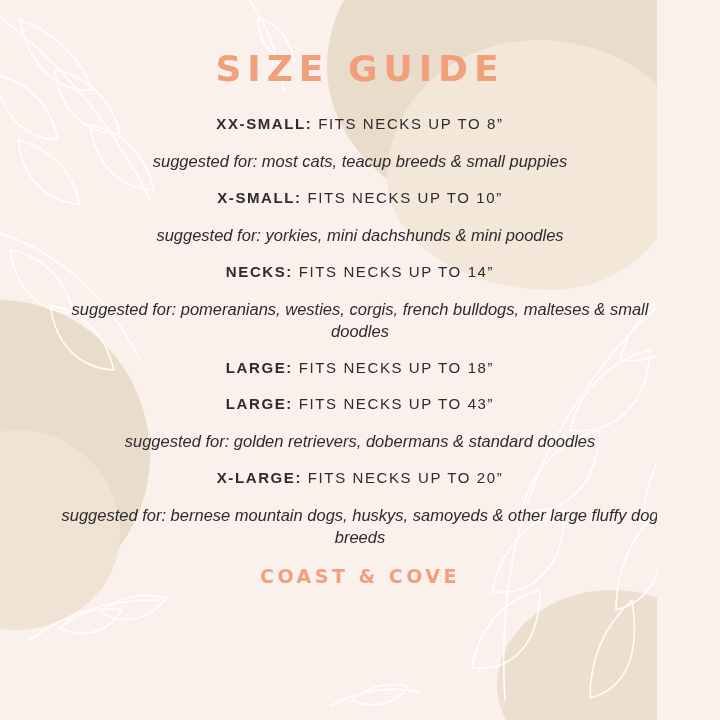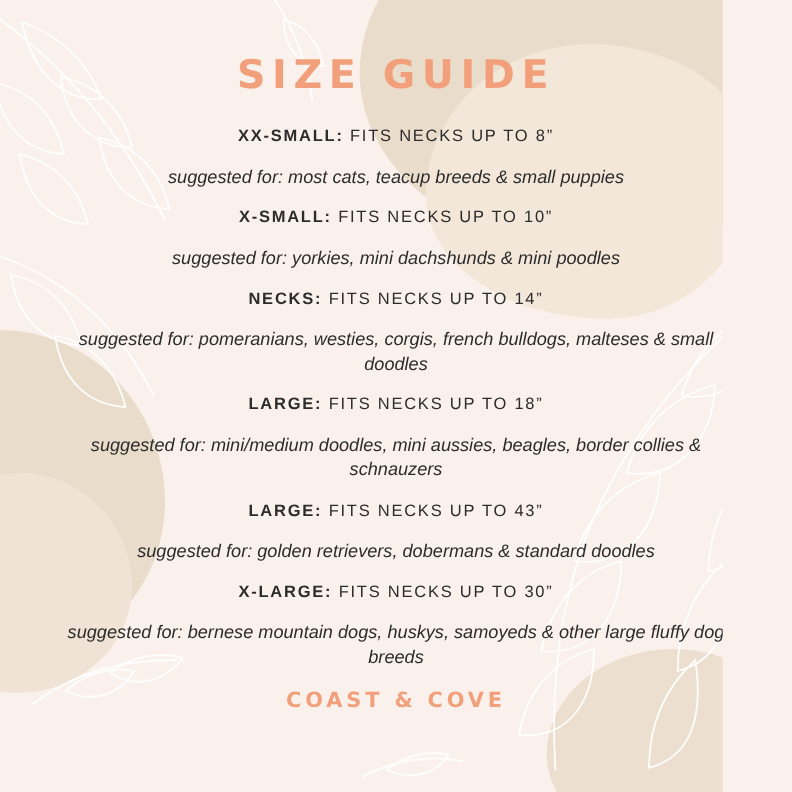--- a/index.html
+++ b/index.html
@@ -208,35 +208,34 @@
         <span class="fits">FITS NECKS UP TO 14”</span>
       </div>
       <div class="entry-sub">suggested for: pomeranians, westies, corgis, french bulldogs, malteses &amp; small doodles</div>
     </div>
 
     <div class="entry">
       <div class="entry-head">
         <span class="sz">LARGE:</span>
         <span class="fits">FITS NECKS UP TO 18”</span>
       </div>
-      <div class="entry-sub">suggested for: mini/medium doodles, mini aussies, beagles, border collies &amp; schnauzers</div>
     </div>
 
     <div class="entry">
       <div class="entry-head">
         <span class="sz">LARGE:</span>
         <span class="fits">FITS NECKS UP TO 43”</span>
       </div>
       <div class="entry-sub">suggested for: golden retrievers, dobermans &amp; standard doodles</div>
     </div>
 
     <div class="entry">
       <div class="entry-head">
         <span class="sz">X-LARGE:</span>
-        <span class="fits">FITS NECKS UP TO 30”</span>
+        <span class="fits">FITS NECKS UP TO 20”</span>
       </div>
       <div class="entry-sub">suggested for: bernese mountain dogs, huskys, samoyeds &amp; other large fluffy dog breeds</div>
     </div>
 
     <div class="brand">COAST &amp; COVE</div>
 
   </div>
 </div>
 
 </body></html>

